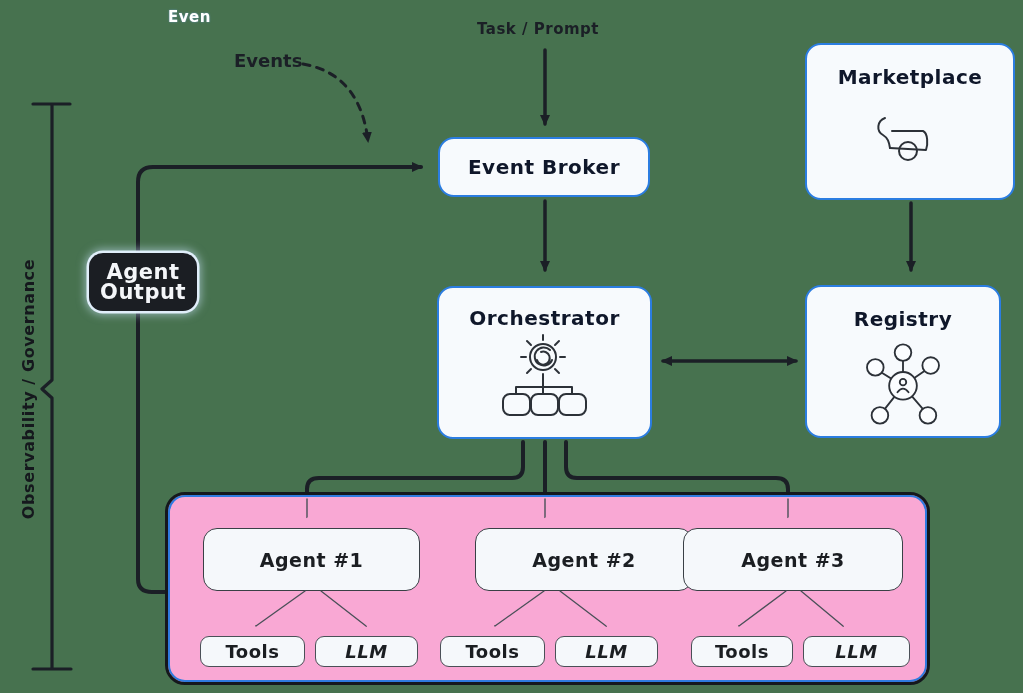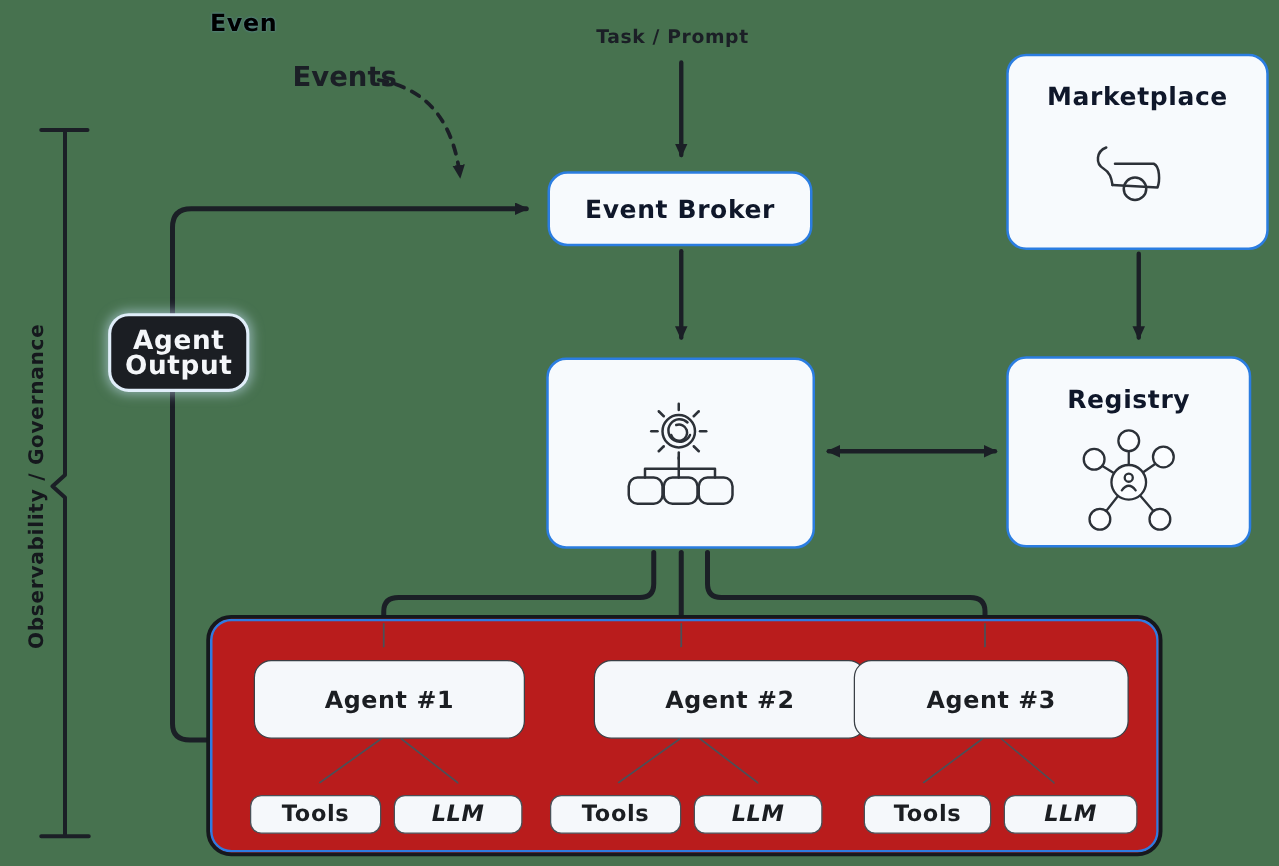--- a/index.html
+++ b/index.html
@@ -15,39 +15,39 @@
     position:absolute;box-sizing:border-box;z-index:2;
     background:#f7fafd;border:2px solid #2b7de1;border-radius:16px;
     display:flex;flex-direction:column;align-items:center;
   }
   .node .title{
     color:#0f172a;font-size:20px;font-weight:600;letter-spacing:.5px;white-space:nowrap;
   }
   .node.center-title{justify-content:center;}
   .node .icon-wrap{flex:1;display:flex;align-items:center;justify-content:center;width:100%;}
   .ghost-label{
-    position:absolute;left:168px;top:8px;z-index:2;color:#000000;font-weight:700;font-size:19px;
+    position:absolute;left:168px;top:8px;z-index:2;color:#ffffff;font-weight:700;font-size:15px;
     letter-spacing:.5px;text-shadow:0 0 2px rgba(120,170,255,.6);
   }
   .hand-label{position:absolute;z-index:2;color:#1b1f26;font-weight:700;white-space:nowrap;}
-  #events-label{left:234px;top:50px;font-size:22px;}
+  #events-label{left:234px;top:50px;font-size:18px;}
   #task-label{left:477px;top:20px;font-size:15px;letter-spacing:.5px;}
   #obs-label{
     left:-120px;top:378px;width:300px;height:22px;text-align:center;
     transform:rotate(-90deg);font-size:16px;letter-spacing:.6px;color:#15181d;z-index:2;position:absolute;font-weight:700;
   }
   #agent-output{
     position:absolute;left:89px;top:253px;width:108px;height:58px;z-index:4;box-sizing:border-box;
     background:#1b1e23;border-radius:14px;display:flex;flex-direction:column;align-items:center;justify-content:center;
     box-shadow:0 0 0 2.5px rgba(230,242,255,.95), 0 0 9px 4px rgba(205,230,255,.55);
   }
   #agent-output .out-line{color:#f4f6f9;font-size:21px;font-weight:600;line-height:20px;letter-spacing:.5px;}
   #agents-container{
     position:absolute;left:165px;top:492px;width:765px;height:193px;z-index:2;box-sizing:border-box;
-    background:#b91c1c;border:3px solid #15181d;border-radius:20px;
+    background:#f9a8d4;border:3px solid #15181d;border-radius:20px;
     box-shadow:inset 0 0 0 2px #2f7be0;
     text-decoration:underline;
   }
   .agent-box{
     position:absolute;box-sizing:border-box;height:63px;
     background:#f5f8fb;border:1.5px solid #3a4046;border-radius:14px;
     display:flex;align-items:center;justify-content:center;
     color:#1b1e22;font-size:19px;font-weight:600;letter-spacing:.5px;
   }
   .leaf-box{
@@ -102,20 +102,21 @@
   <div class="icon-wrap">
     <svg width="206" height="110" viewBox="0 0 206 108">
       <path class="sketch" stroke-width="2.3" d="M78 28 C70 31 69 41 76 45 C81 48 82 52 83 58"></path>
       <path class="sketch" stroke-width="2.3" d="M85 41 H116 C121 43 121 55 119 60 L83 58"></path>
       <circle class="sketch" stroke-width="2.3" cx="101" cy="61" r="9"></circle>
     </svg>
   </div>
 </div>
 
 <div class="node" style="left:437px;top:286px;width:215px;height:153px;padding-top:18px;">
+  <div class="title">Orchestrator</div>
   <div class="icon-wrap">
     <svg width="211" height="104" viewBox="0 0 211 104">
 
       <circle class="sketch" cx="104" cy="25" r="13"></circle>
       <g class="sketch" stroke-width="2">
         <path d="M104 8 v-5"></path>
           <path d="M104 42 v5"></path>
           <path d="M87 25 h-5"></path>
           <path d="M121 25 h5"></path>
         <path d="M92 13 l-4 -4"></path>

